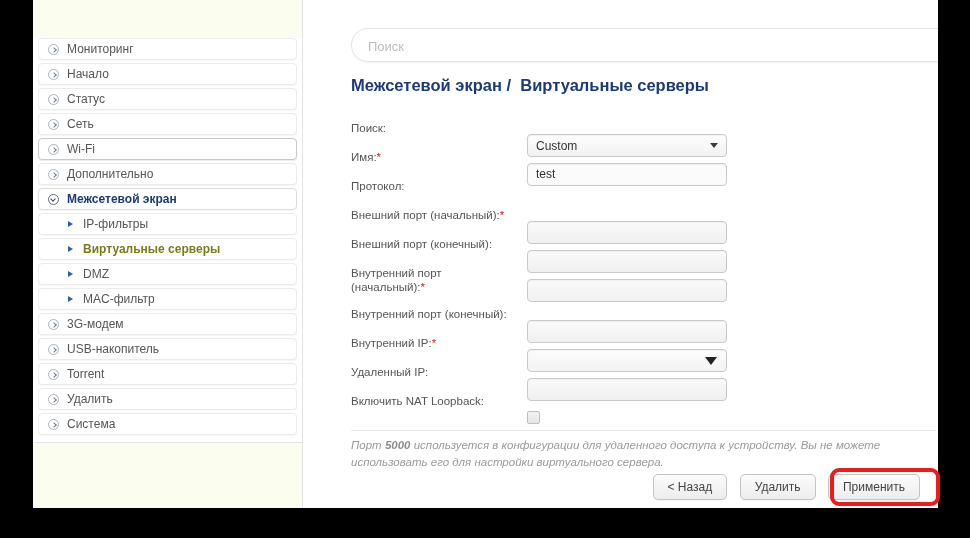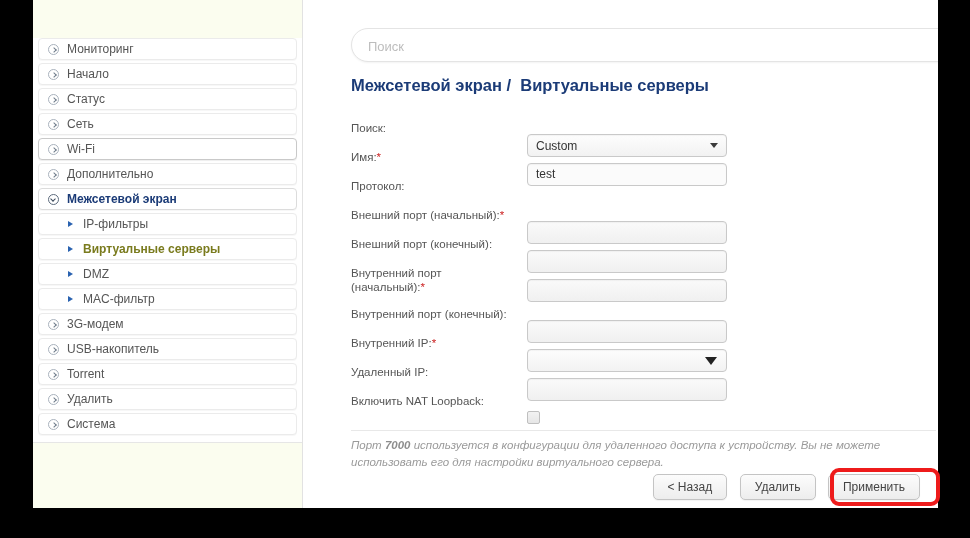--- a/index.html
+++ b/index.html
@@ -509,21 +509,21 @@
             <div class="flabel"><span>Включить NAT Loopback:</span></div>
             <div class="fctrl">
               <div class="chk"></div>
             </div>
           </div>
         </div>
 
       <div id="hr"></div>
 
       <div id="note">
-        <span>Порт </span><b>7000</b><span> используется в конфигурации для удаленного доступа к устройству. Вы не можете использовать его для настройки виртуального сервера.</span>
+        <span>Порт </span><b>5000</b><span> используется в конфигурации для удаленного доступа к устройству. Вы не можете использовать его для настройки виртуального сервера.</span>
       </div>
 
       <div id="buttons">
         <div class="btn">&lt; Назад</div>
         <div class="btn">Удалить</div>
         <div class="btn">Применить</div>
       </div>
 
     </div>
   </div>

